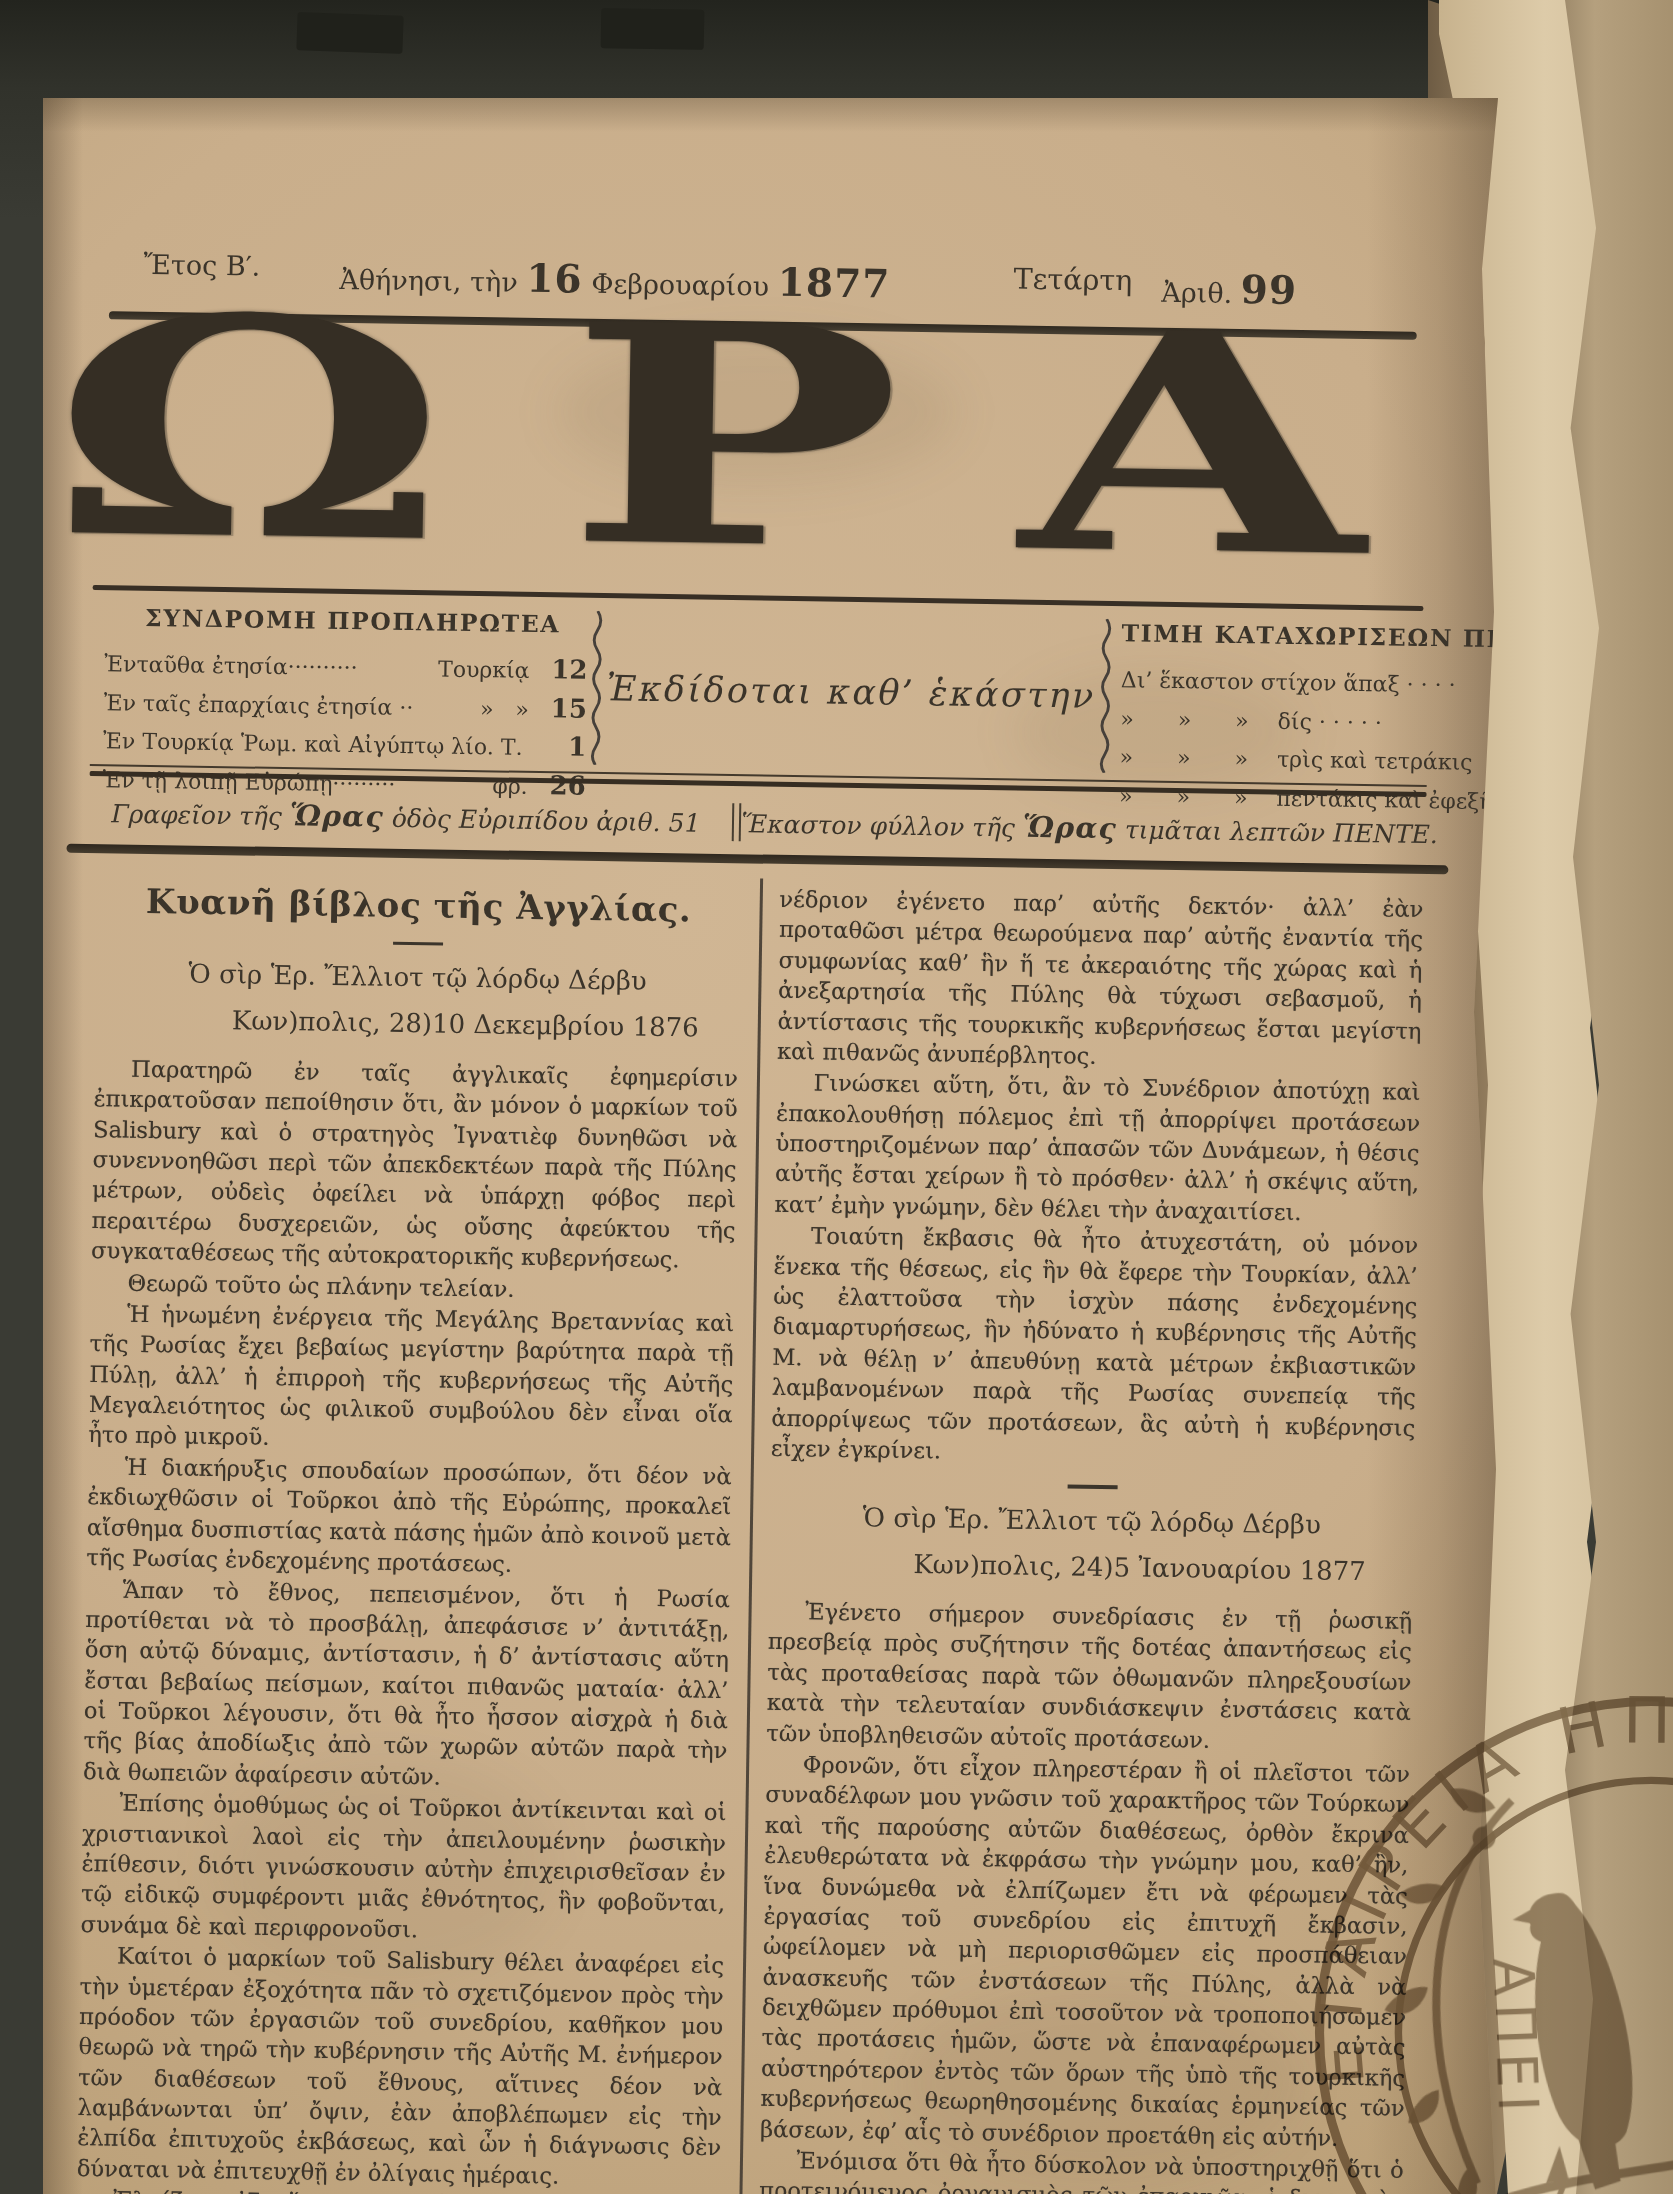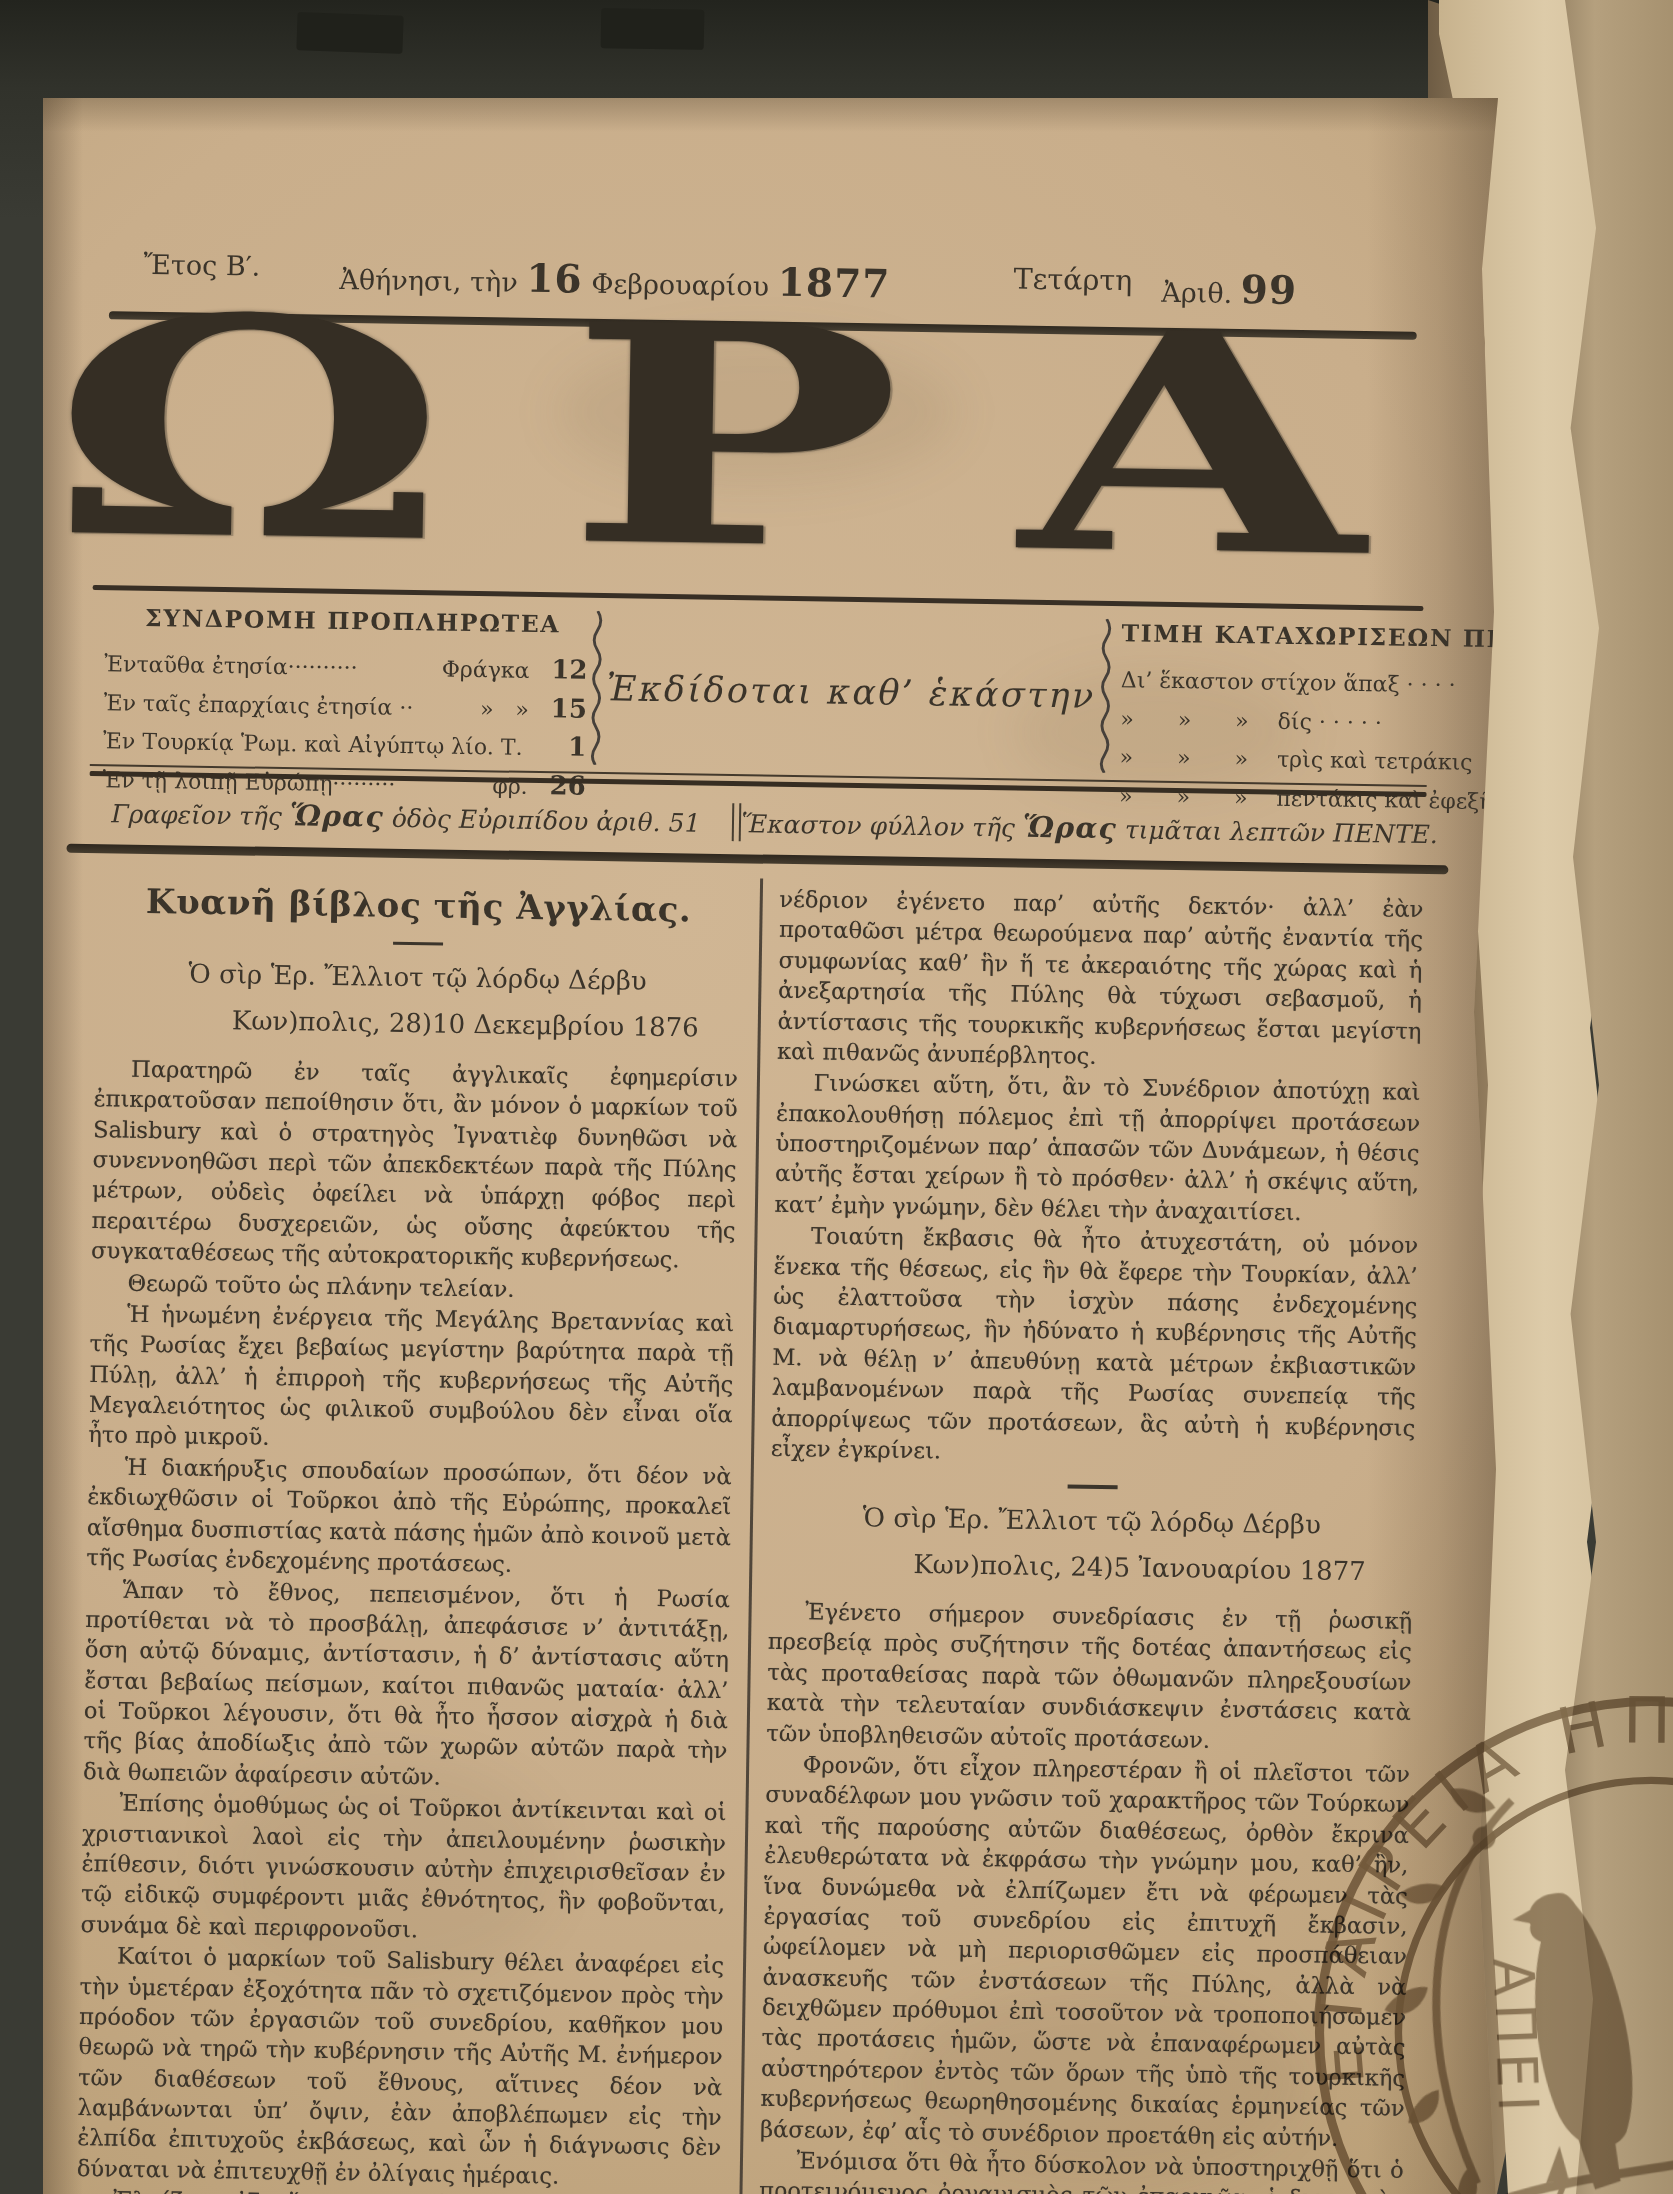--- a/index.html
+++ b/index.html
@@ -132,21 +132,21 @@
 
       <div class="masthead">ΩΡΑ</div>
       <div class="rule-2"></div>
 
       <div class="band">
         <div class="box-left">
           <div class="box-title">ΣΥΝΔΡΟΜΗ ΠΡΟΠΛΗΡΩΤΕΑ</div>
           <div class="box-rows">
             <div class="box-row">
               <span class="lbl">Ἐνταῦθα ἐτησία··········</span>
-              <span class="unit">Φράγκα</span>
+              <span class="unit">Τουρκίᾳ</span>
               <span class="val">12</span>
             </div>
             <div class="box-row">
               <span class="lbl">Ἐν ταῖς ἐπαρχίαις ἐτησία ··</span>
               <span class="unit">» »</span>
               <span class="val">15</span>
             </div>
             <div class="box-row">
               <span class="lbl">Ἐν Τουρκίᾳ Ῥωμ. καὶ Αἰγύπτῳ λίο. Τ.</span>
               <span class="unit"></span>

